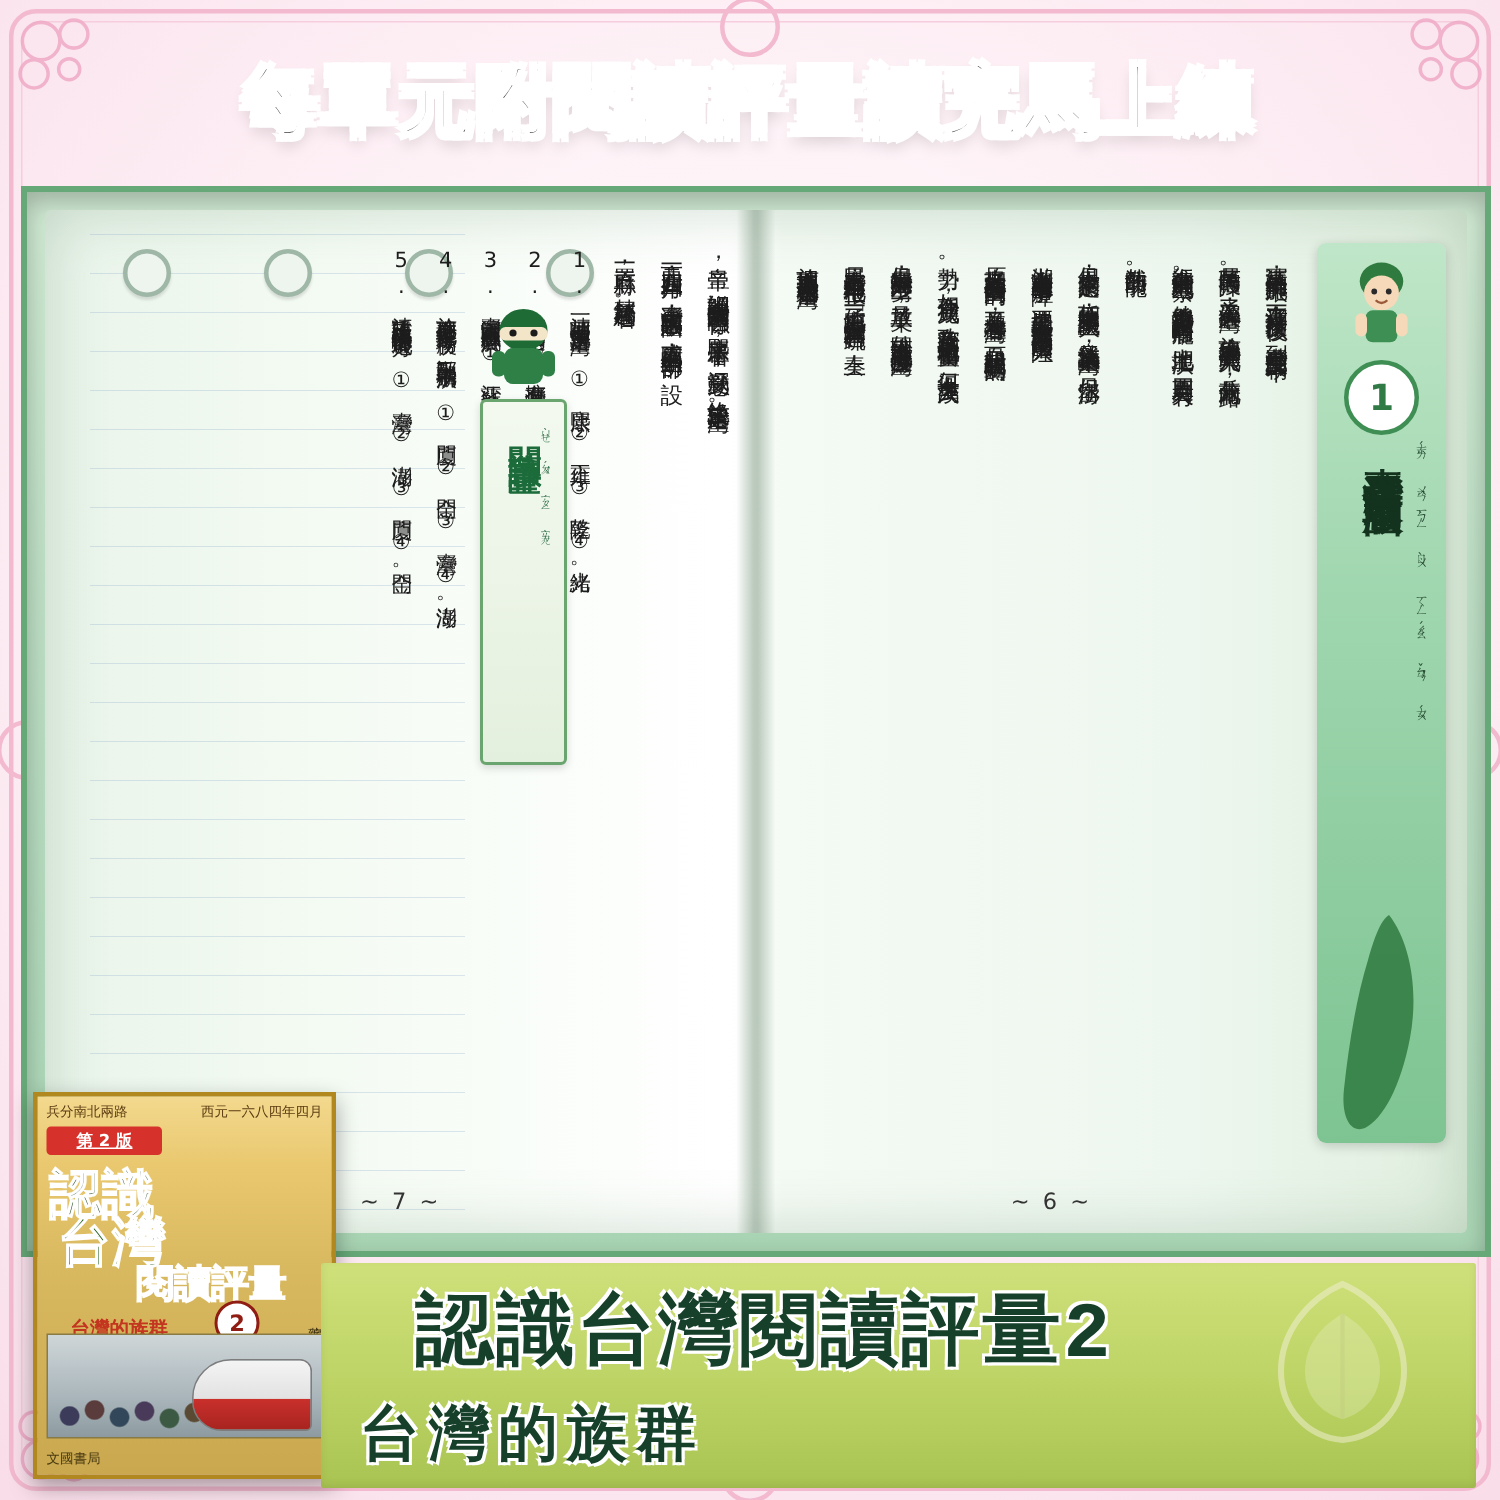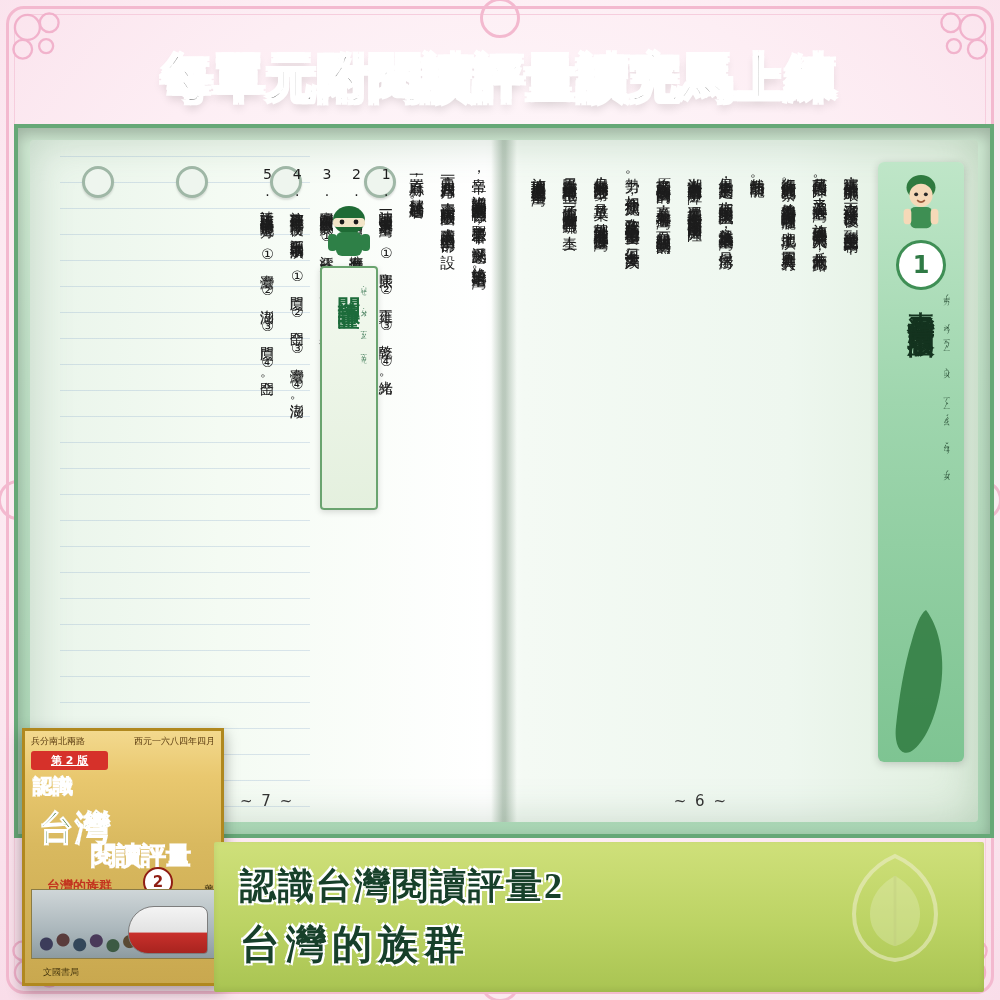--- a/index.html
+++ b/index.html
@@ -31,21 +31,21 @@
     position:absolute;width:34px;height:34px;border-radius:50%;
     border:3px solid #f3b9cf;background:transparent;
   }
   .corner-flower{
     position:absolute;width:78px;height:78px;
     pointer-events:none;opacity:.85;
   }
   
   .title-banner{
     position:absolute;left:0;right:0;top:34px;height:78px;
-    display:flex;align-items:flex-end;justify-content:center;
+    display:flex;align-items:flex-start;justify-content:center;
     z-index:6;
   }
   .title-text{
     font-family:"DejaVu Sans", sans-serif;
     font-size:50px;font-weight:bold;letter-spacing:2px;
     color:#2a2a2a;
     -webkit-text-stroke:2px #ffffff;
     text-shadow:
       3px 3px 0 #ffffff, -3px 3px 0 #ffffff, 3px -3px 0 #ffffff, -3px -3px 0 #ffffff,
       0 6px 10px rgba(0,0,0,.18);
@@ -183,21 +183,21 @@
     display:flex;justify-content:space-between;
   }
   .cover .badge{
     position:absolute;left:6px;top:20px;background:#d6312a;color:#fff;
     font-size:11px;font-weight:bold;padding:2px 20px;border-radius:3px;
     font-family:"DejaVu Sans", sans-serif;
     text-decoration:underline;
   }
   .cover .ct1{
     position:absolute;left:8px;top:42px;font-family:"DejaVu Sans", sans-serif;
-    font-size:20px;font-weight:bold;color:#143b12;
+    font-size:35px;font-weight:bold;color:#143b12;
     -webkit-text-stroke:1px #ffffff;
   }
   .cover .ct2{
     position:absolute;left:14px;top:74px;font-family:"DejaVu Sans", sans-serif;
     font-size:35px;font-weight:bold;color:#1e5c19;
     -webkit-text-stroke:1px #ffffff;letter-spacing:1px;
   }
   .cover .ct3{
     position:absolute;left:66px;top:108px;font-family:"DejaVu Sans", sans-serif;
     font-size:25px;font-weight:bold;color:#8f1d13;
@@ -228,41 +228,42 @@
     position:absolute;left:4px;bottom:2px;width:104px;height:40px;
     background:
       radial-gradient(circle at 10% 70%, #3c3c5a 0 6px, transparent 7px),
       radial-gradient(circle at 26% 60%, #5a3c3c 0 6px, transparent 7px),
       radial-gradient(circle at 42% 72%, #33475a 0 6px, transparent 7px),
       radial-gradient(circle at 58% 62%, #4a3a5a 0 6px, transparent 7px),
       radial-gradient(circle at 74% 74%, #3c5a43 0 6px, transparent 7px),
       radial-gradient(circle at 90% 64%, #5a4a33 0 6px, transparent 7px);
   }
   .cover .pub{
-    position:absolute;left:18px;bottom:4px;font-size:9px;color:#4a3a10;
+    position:absolute;left:6px;bottom:4px;font-size:9px;color:#4a3a10;
     font-family:"DejaVu Sans", sans-serif;
   }
   .cover .author{
     position:absolute;right:6px;bottom:96px;font-size:9px;color:#3f3210;
     writing-mode:vertical-rl;text-orientation:upright;
     font-family:"DejaVu Sans", sans-serif;
   }
   
   .caption{
     position:absolute;left:214px;bottom:8px;right:16px;height:150px;
     background:linear-gradient(180deg,#cfe07a 0%, #bcd364 55%, #a9c452 100%);
     border-radius:2px;
     display:flex;flex-direction:column;justify-content:center;
     padding-left:26px;
     box-shadow:0 -2px 6px rgba(0,0,0,.08) inset;
   }
   .caption .l1{
-    font-family:Liberation Serif, serif;
-    font-size:36px;font-weight:bold;color:#17402a;letter-spacing:2px;
+    font-family:Liberation Mono, monospace;
+    font-size:52px;font-weight:bold;color:#17402a;letter-spacing:2px;
     text-shadow:2px 2px 0 #ffffff,-2px 2px 0 #ffffff,2px -2px 0 #ffffff,-2px -2px 0 #ffffff;
+    margin-left:37px;
   }
   .caption .l2{
     font-family:"DejaVu Sans", sans-serif;
     font-size:40px;font-weight:bold;color:#17402a;letter-spacing:6px;
     margin-top:6px;
     text-shadow:2px 2px 0 #ffffff,-2px 2px 0 #ffffff,2px -2px 0 #ffffff,-2px -2px 0 #ffffff;
   }
   .leaf-logo{
     position:absolute;right:34px;bottom:26px;width:110px;height:118px;opacity:.55;
   }

